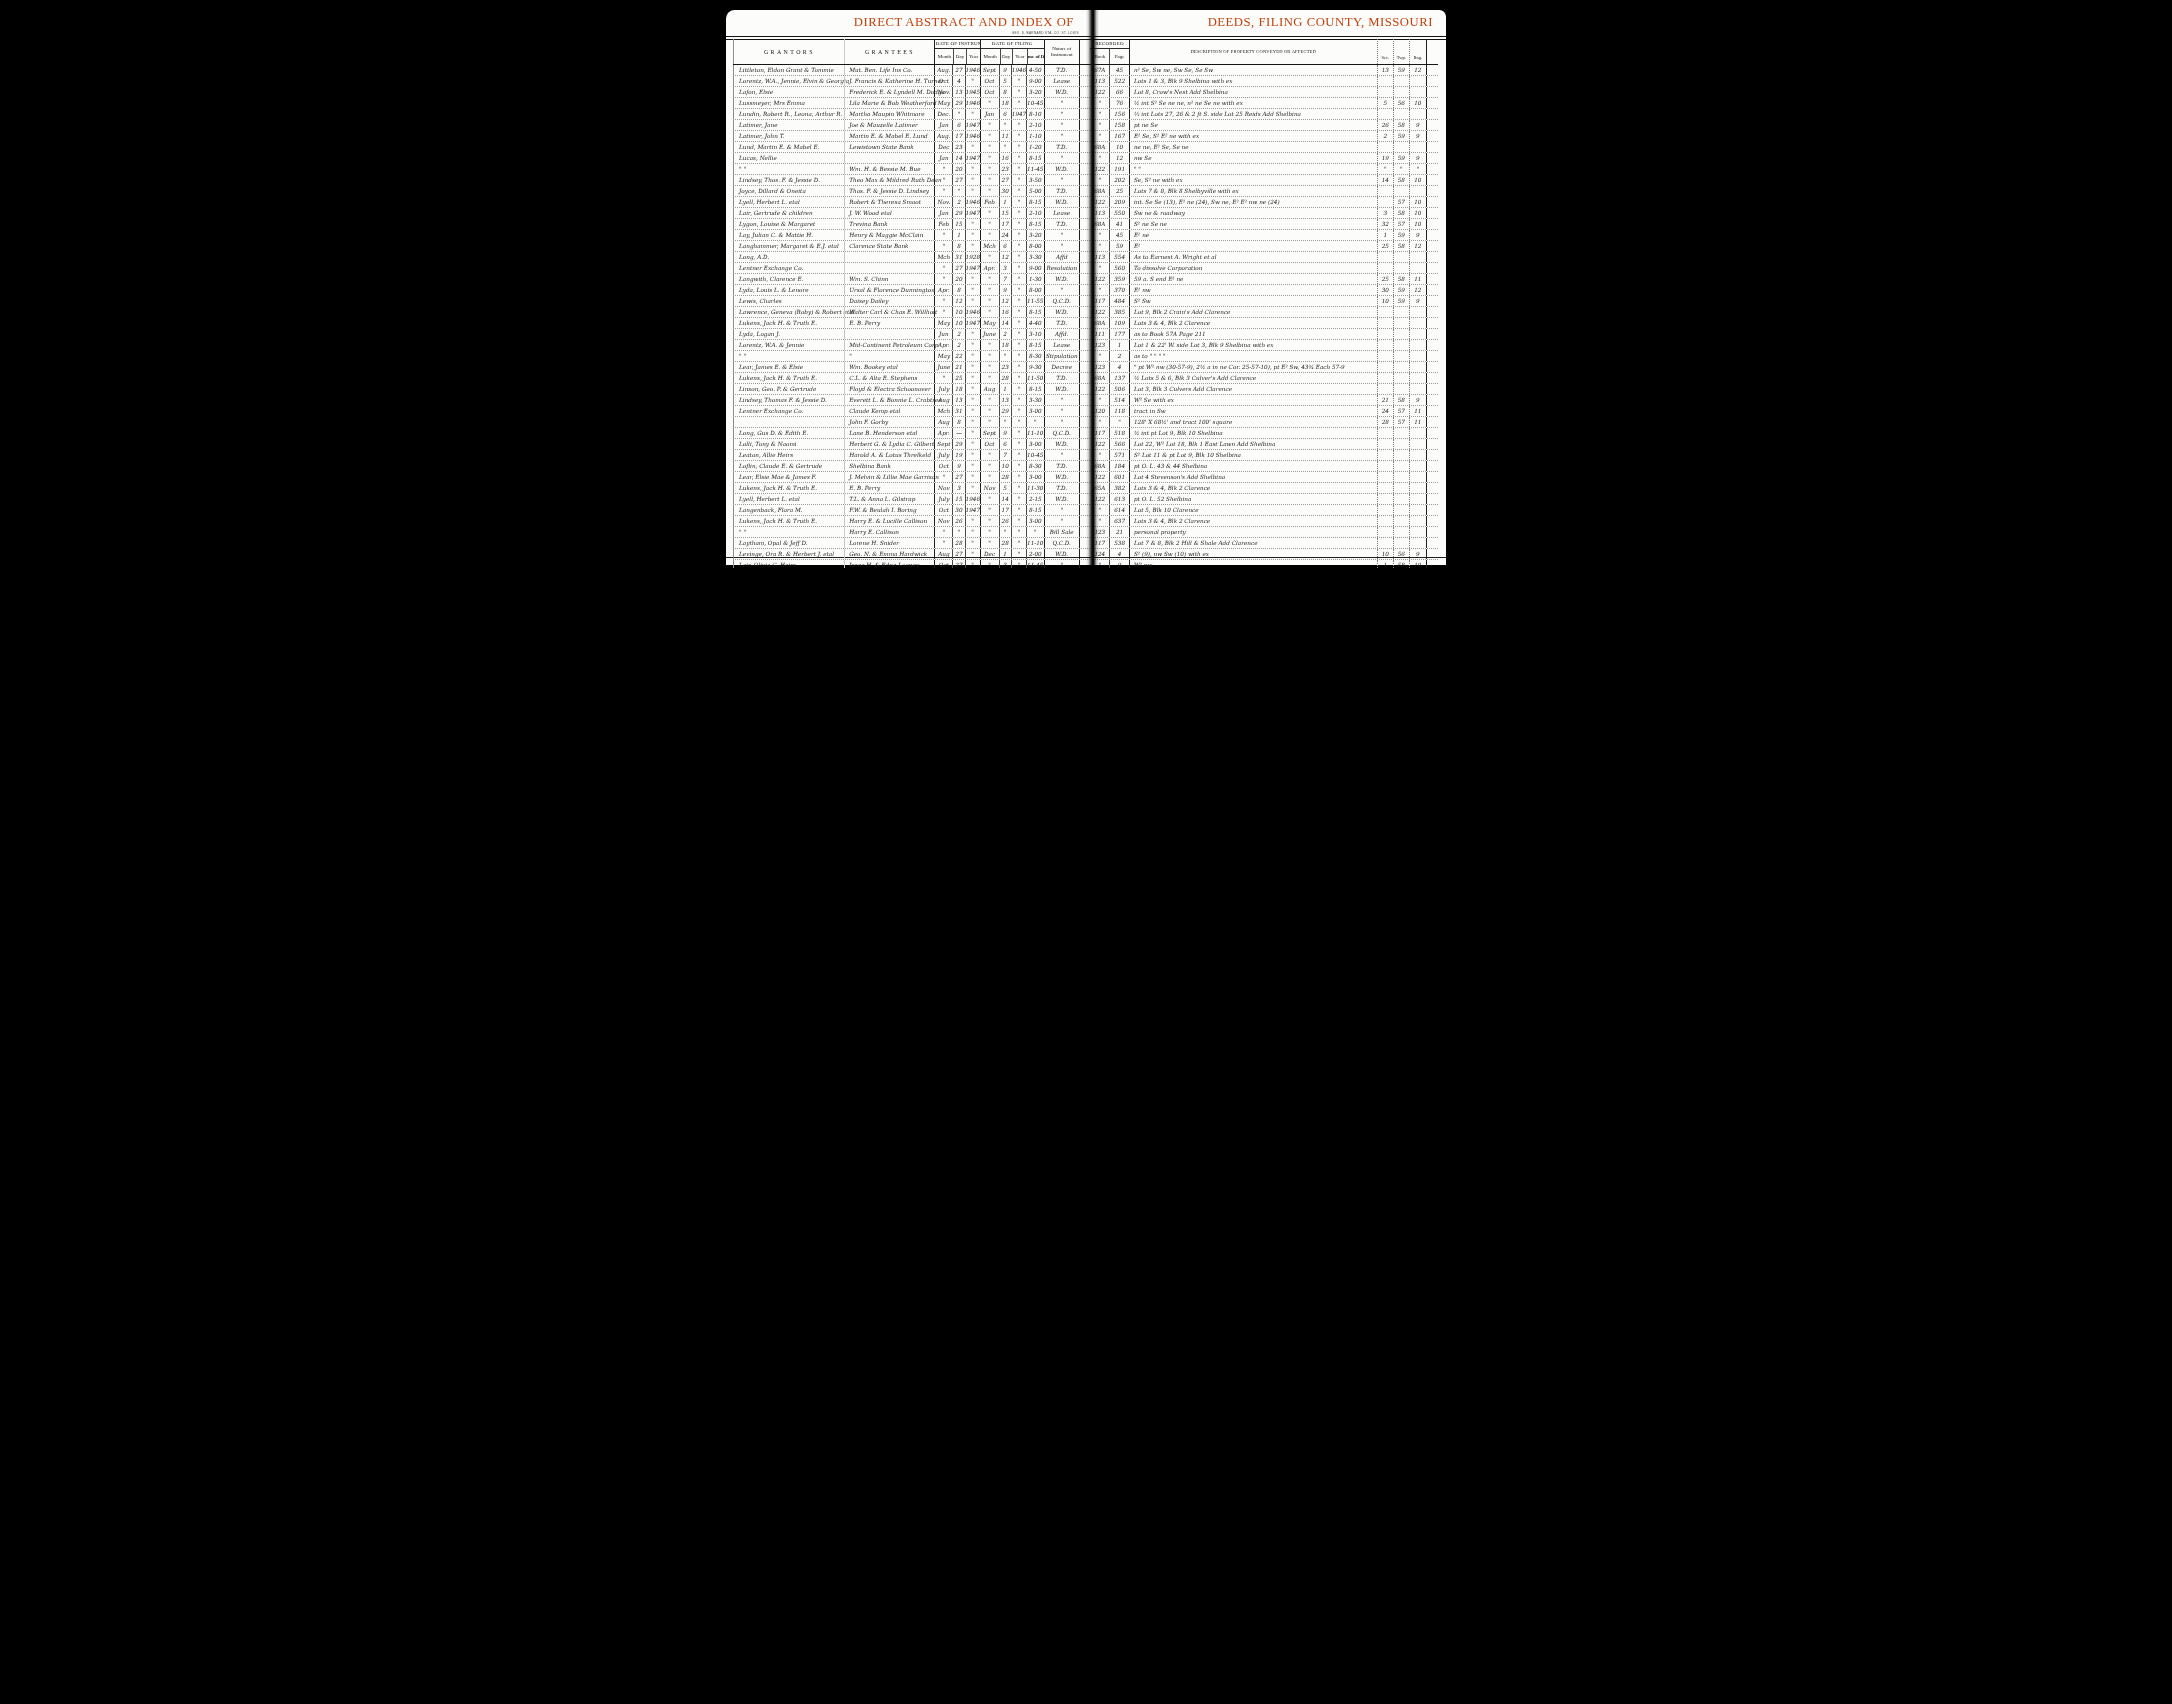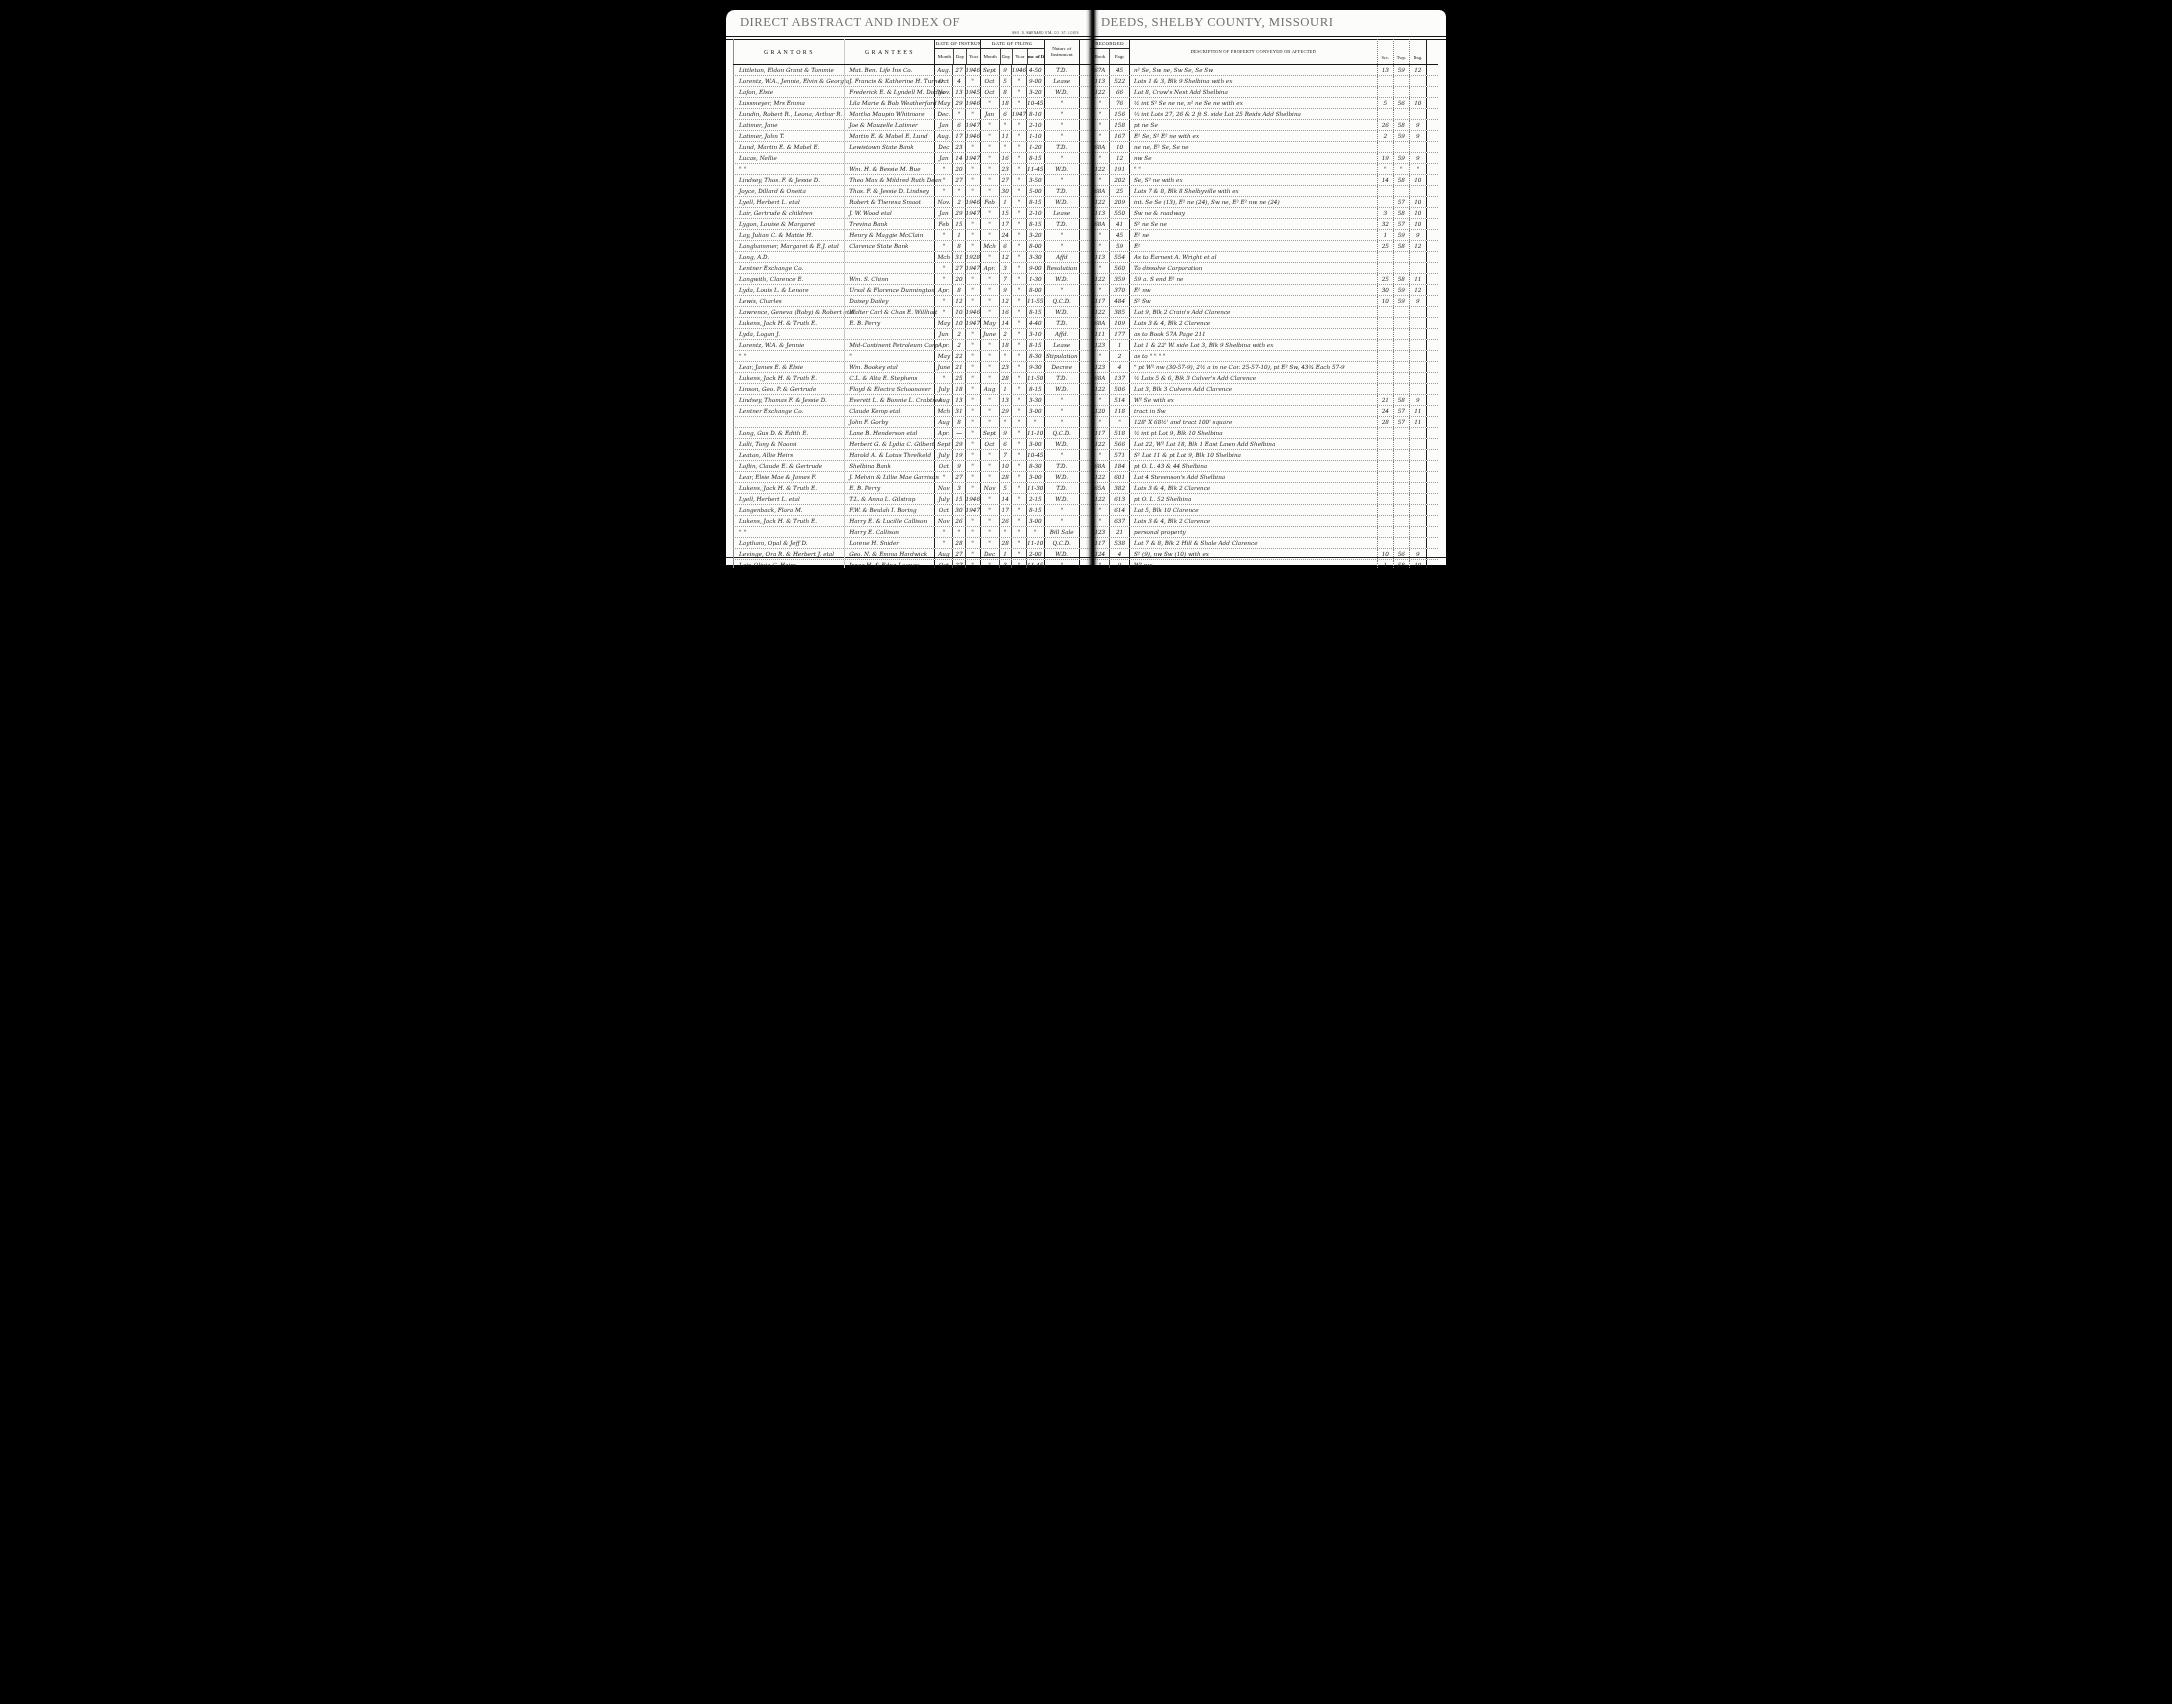--- a/index.html
+++ b/index.html
@@ -1,22 +1,22 @@
 <!DOCTYPE html>
 <html style="font-size:7.5px"><head>
 <meta charset="utf-8">
 <style>
   html,body{margin:0;padding:0;background:#000;}
   .canvas{position:relative;width:724px;height:568px;background:#000;margin:0 auto;overflow:hidden;
           font-family:"Liberation Serif","DejaVu Serif",serif;}
   .paper{position:absolute;left:1.9px;right:1.9px;top:10.4px;bottom:2.8px;background:#fcfcfa;
          border-radius:8.5px 6.6px 0 0;}
   
-  .title{position:absolute;top:4.7px;height:19px;font-size:12.7px;letter-spacing:0.5px;color:#737373;
-         text-align:left;white-space:nowrap;}
+  .title{position:absolute;top:4.7px;height:19px;font-size:12.7px;letter-spacing:0.5px;color:#c2410c;
+         text-align:right;white-space:nowrap;}
   .title-left{left:14px;width:334px;}
   .title-right{left:375px;width:332px;}
   .imprint{position:absolute;top:21px;left:226px;width:127px;text-align:right;font-size:3.1px;
            letter-spacing:0.3px;color:#444;font-family:"Liberation Sans",sans-serif;}
   .double-rule{position:absolute;top:26px;left:0;right:0;height:1.9px;
                border-top:0.9px solid #141414;border-bottom:0.9px solid #141414;}
   .bottom-rule{position:absolute;bottom:7.5px;left:0;right:0;border-top:0.9px solid #1d1d1d;}
   
   .fold{position:absolute;top:0;bottom:0;left:360px;width:13px;
         background:linear-gradient(90deg,rgba(20,20,20,0) 0%,rgba(20,20,20,.18) 18%,#101010 45%,#060606 58%,rgba(20,20,20,.22) 82%,rgba(20,20,20,0) 100%);
@@ -56,21 +56,21 @@
   .c-grantors{padding-left:4.7px;}
   .c-desc{padding-left:4.2px;}
 </style>
 </head>
 <body>
 
 <div class="canvas">
   <div class="paper">
 
     <div class="title title-left">DIRECT ABSTRACT AND INDEX OF</div>
-    <div class="title title-right">DEEDS, SHELBY COUNTY, MISSOURI</div>
+    <div class="title title-right">DEEDS, FILING COUNTY, MISSOURI</div>
     <div class="imprint">GEO. D. BARNARD STA. CO. ST. LOUIS</div>
     <div class="double-rule"></div>
     <div class="fold"></div>
     <div class="bottom-rule"></div>
 
     <div class="table-area">
 
       <div class="grid header">
         <div class="hcell h-grantors v-left-edge">GRANTORS</div>
         <div class="hcell h-grantees v-faint">GRANTEES</div>

